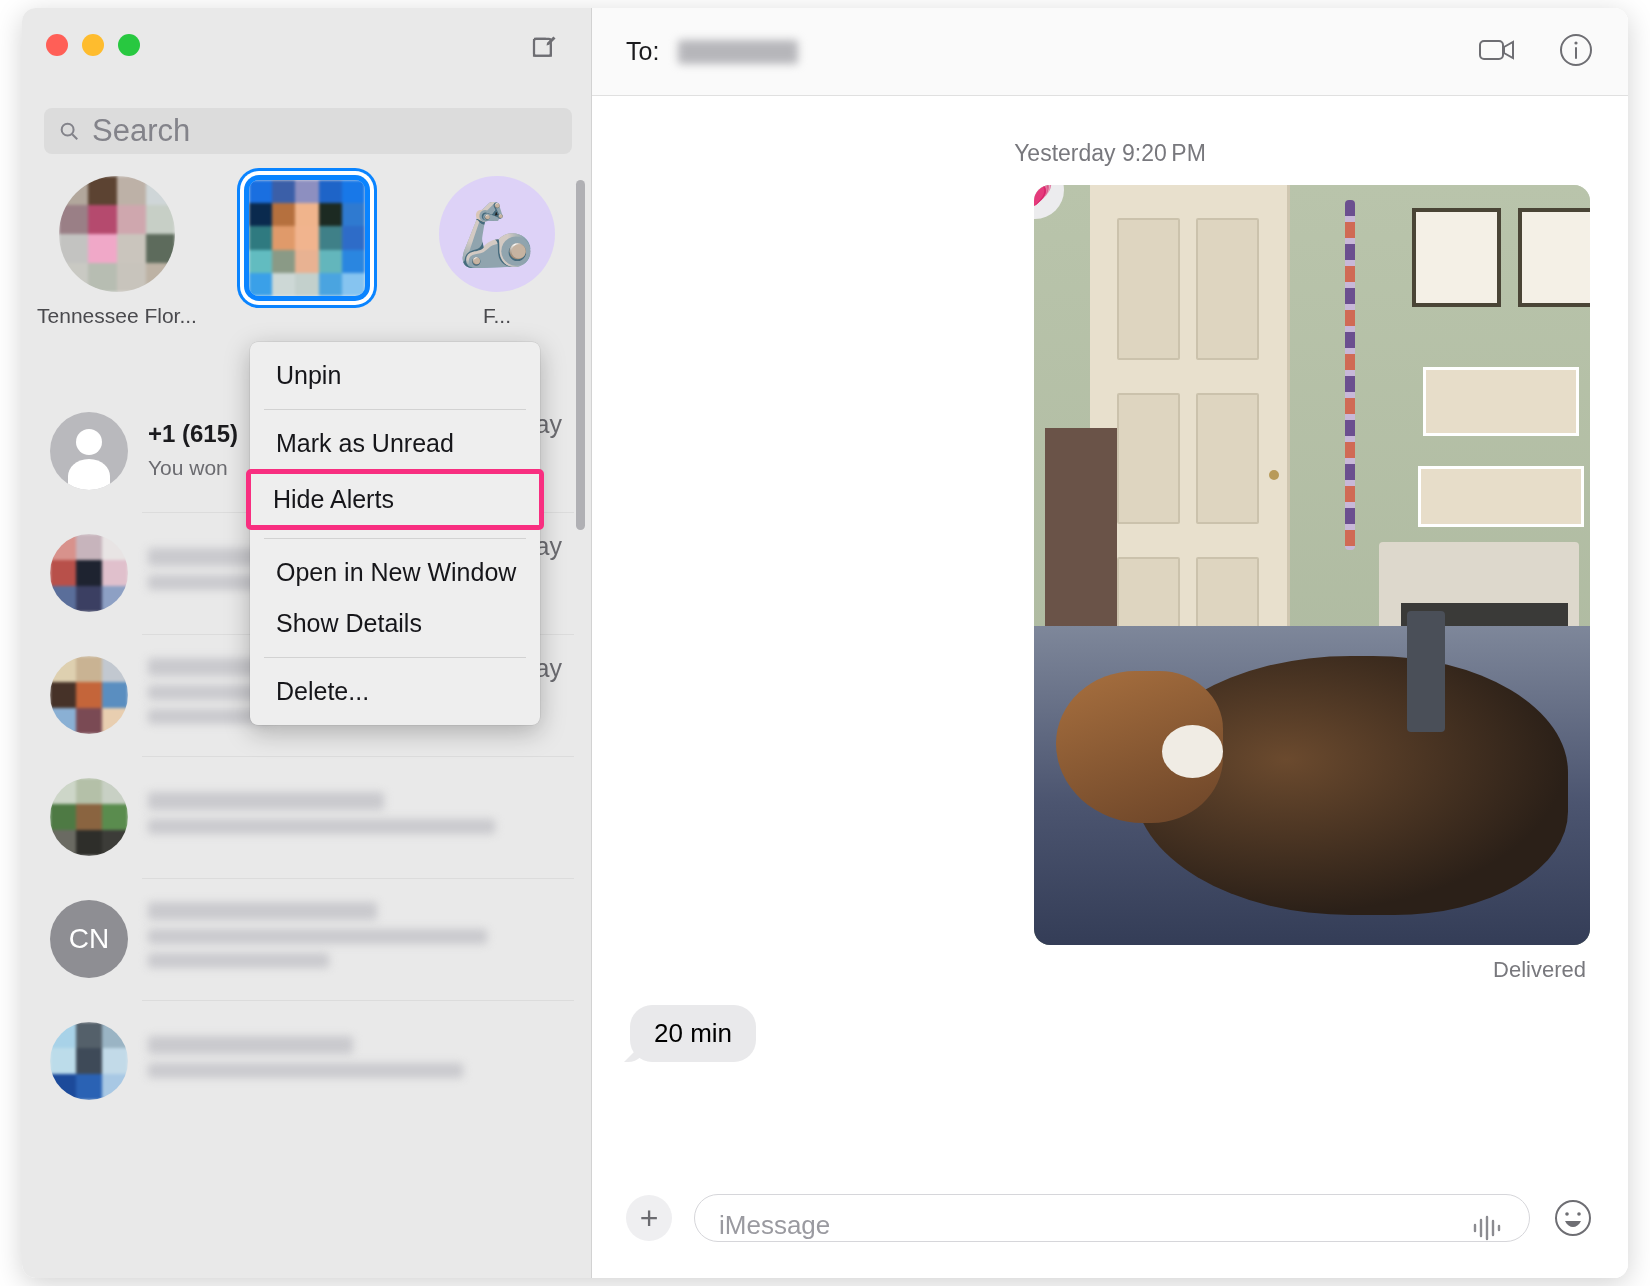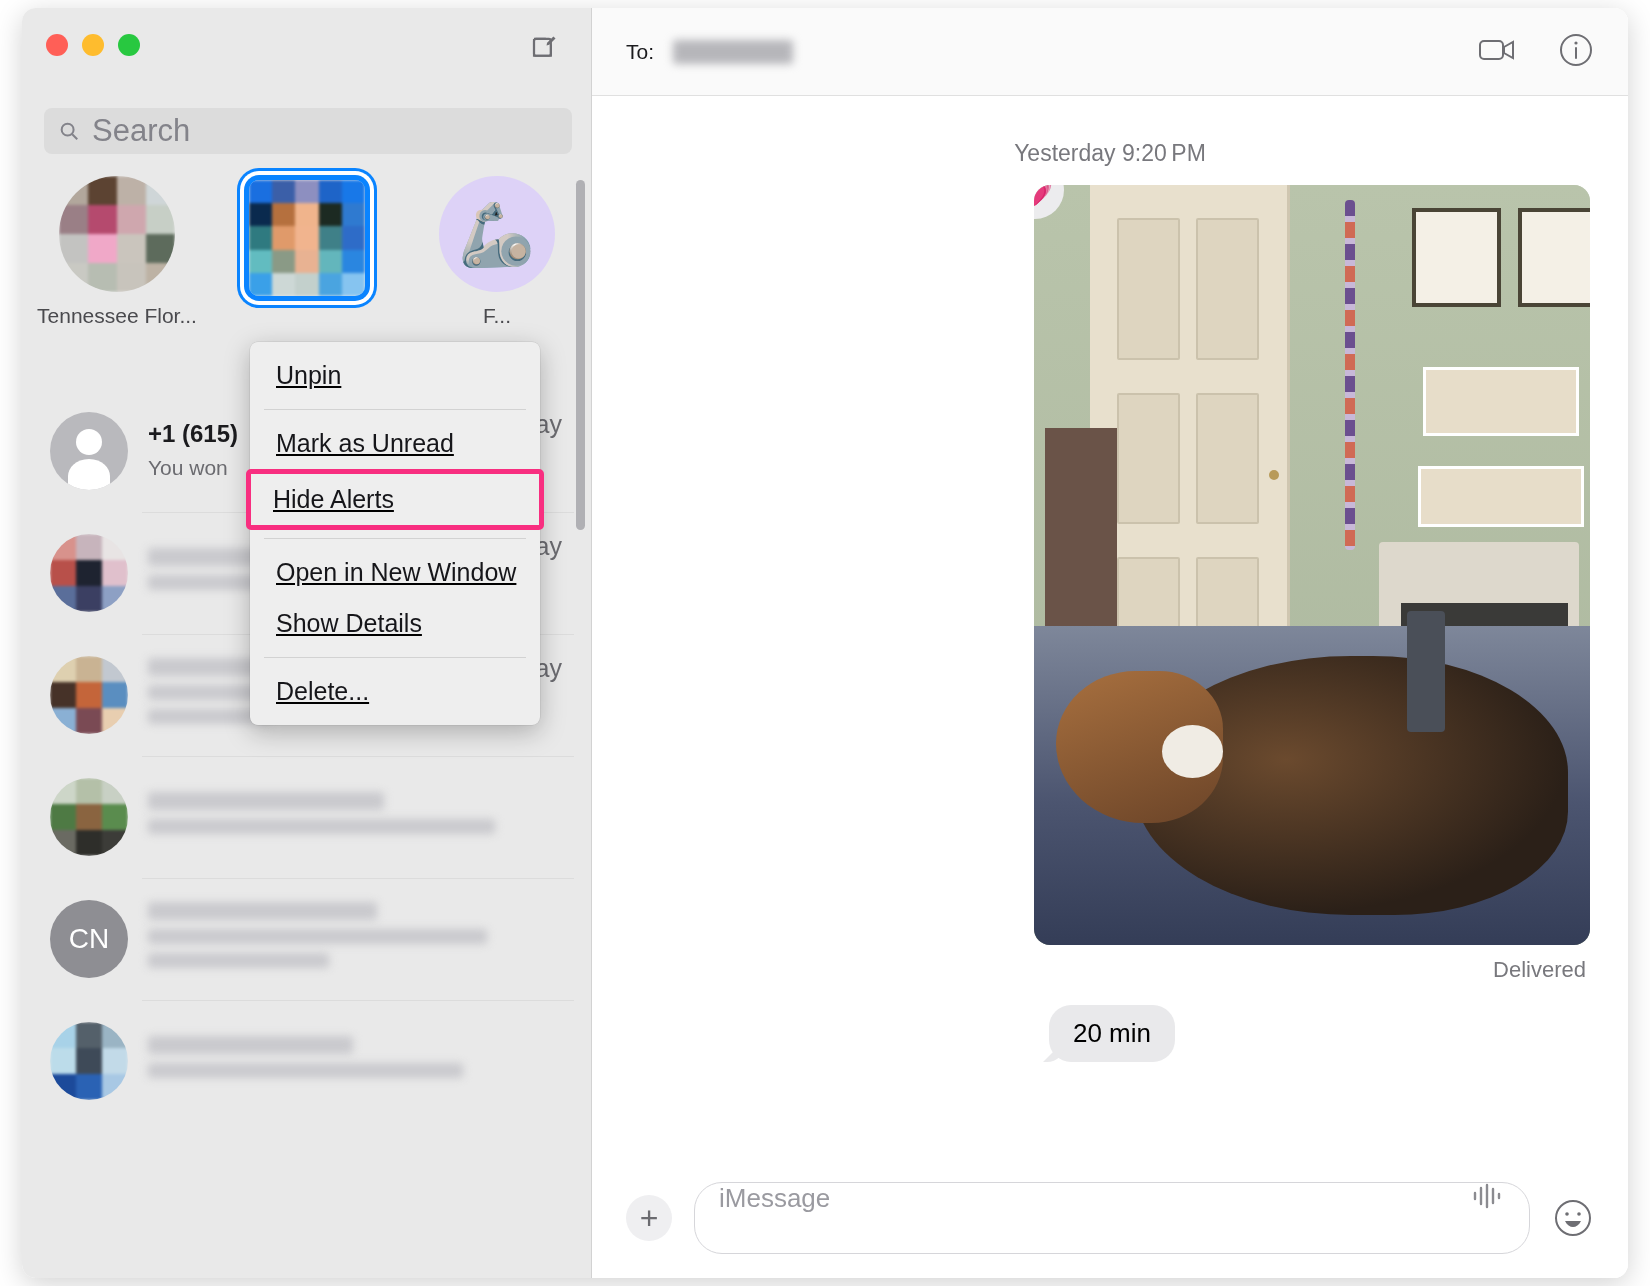--- a/index.html
+++ b/index.html
@@ -116,21 +116,20 @@
 
   
   .ctx {
     position: absolute; left: 228px; top: 334px;
     width: 290px;
     background: #eeeeee;
     border-radius: 8px;
     box-shadow: 0 7px 26px rgba(0,0,0,0.26), 0 0 0 0.5px rgba(0,0,0,0.1);
     padding: 8px 0;
     z-index: 50;
-    text-decoration: underline;
   }
   .ctx-item {
     padding: 11px 0 11px 26px;
     font-size: 25px; color: #16161a;
     white-space: nowrap;
   }
   .ctx-sep { height: 1px; background: #d2d2d2; margin: 8px 14px; }
   .ctx-item.highlight {
     border: 5px solid #f82e80;
     border-radius: 5px;
@@ -139,21 +138,21 @@
   }
 
   
   .pane { flex: 1; position: relative; background: #ffffff; display: flex; flex-direction: column; }
   .pane-header {
     height: 88px; background: #fafafa;
     border-bottom: 1px solid #e0e0e0;
     display: flex; align-items: center; padding: 0 34px;
     flex: 0 0 88px;
   }
-  .to-label { font-size: 21px; color: #1b1b1e; margin-right: 19px; }
+  .to-label { font-size: 25px; color: #1b1b1e; margin-right: 19px; }
   .to-value { width: 120px; height: 24px; background: #b6b6ba; filter: blur(4px); border-radius: 3px; }
   .hdr-icons { margin-left: auto; display: flex; align-items: center; gap: 40px; }
 
   .thread { flex: 1; position: relative; overflow: hidden; padding: 0 34px; }
   .bubble-in {
     display: inline-block; background: #e9e9eb; color: #000;
     border-radius: 22px; padding: 13px 24px; font-size: 26px;
     position: relative;
   }
   .bubble-in::after {
@@ -174,34 +173,34 @@
     position: absolute; left: -28px; top: -24px;
     width: 58px; height: 58px; border-radius: 50%;
     background: #ececee; display: flex; align-items: center;
     justify-content: center; font-size: 30px; z-index: 5;
   }
   .tapback::after {
     content: ""; position: absolute; left: 4px; bottom: -8px;
     width: 14px; height: 14px; border-radius: 50%; background: #ececee;
   }
   .delivered { text-align: right; font-size: 22px; color: #78787d; margin-top: 12px; padding-right: 8px; }
-  .row-in2 { margin-top: 22px; margin-left: 4px; text-align: center; }
+  .row-in2 { margin-top: 22px; margin-left: 4px; }
 
   .composer {
     flex: 0 0 120px; display: flex; align-items: center;
     padding: 0 34px; gap: 22px; background: #ffffff;
   }
   .plus-btn {
     width: 46px; height: 46px; border-radius: 50%;
     background: #efeff1; display: flex; align-items: center;
     justify-content: center; font-size: 32px; color: #6b6b70;
   }
   .input-box {
-    flex: 1; height: 72px; border: 1.5px solid #d6d6da;
-    border-radius: 28px; display: flex; align-items: flex-start;
+    flex: 1; height: 48px; border: 1.5px solid #d6d6da;
+    border-radius: 28px; display: flex; align-items: flex-end;
     padding: 0 24px;
   }
   .input-ph { color: #9a9aa0; font-size: 26px; flex: 1; }
 
   
   .wall { position: absolute; inset: 0; background: linear-gradient(180deg,#b9c4ab 0%,#aab69c 100%); }
   .door { position: absolute; left: 10%; top: 0; width: 36%; height: 72%; background: #e8e0cd; border-right: 3px solid #cfc6b0; }
   .door-panel { position: absolute; background: #ded5c0; border: 2px solid #cbc2ac; border-radius: 2px; }
   .frame { position: absolute; background: #f4f0e6; border: 4px solid #4a4536; }
   .frame2 { position: absolute; background: #e7ddc9; border: 3px solid #ffffff; }

